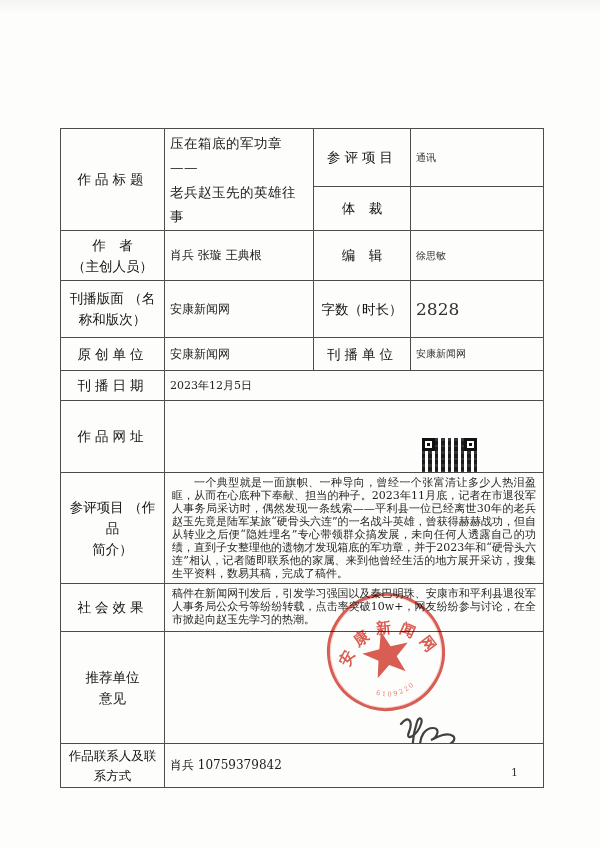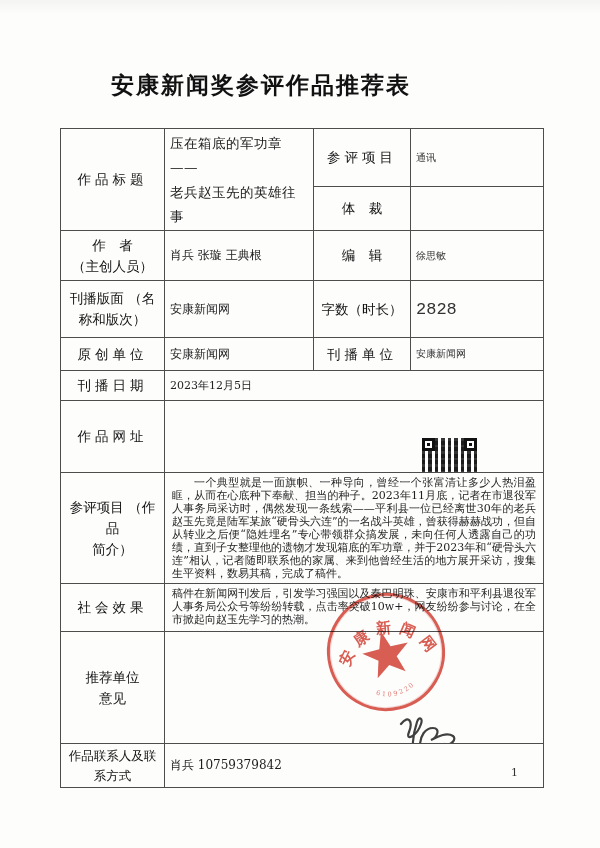--- a/index.html
+++ b/index.html
@@ -26,21 +26,21 @@
   table.form td {
     border:1px solid #4d4d4d; vertical-align:middle;
     padding:2px 5px; overflow:hidden;
   }
   td.lab {
     text-align:center; font-size:13.5px; color:#141414;
     white-space:pre-line; line-height:1.55;margin-top:29px;
   }
   td.lab.sp4 { letter-spacing:4px; }
   td.val  { font-size:12px; vertical-align:top; padding-top:4px; color:#222;border-radius:9px; }
-  td.val2 { font-size:10px; vertical-align:top; padding-top:3px; color:#333;font-family:Liberation Mono, monospace; }
+  td.val2 { font-size:10px; vertical-align:top; padding-top:3px; color:#333; }
   td.mid  { vertical-align:middle; }
   .title-val { white-space:pre-line; font-size:13.5px; line-height:1.8; letter-spacing:0.5px; }
   .para {
     font-size:11px; line-height:13px; text-align:justify;
     color:#1f1f1f; padding:1px 2px;
   }
   .para.indent { text-indent:2em; }
   
   .url-cell { position:relative; height:100%; }
   .url-text {
@@ -71,21 +71,20 @@
     box-shadow:0 0 0 1px rgba(213,72,59,.25) inset;
   }
   .stamp svg { position:absolute; inset:0; }
   .page-num { position:absolute; left:511px; top:766px; font-size:11px; color:#333; }
 </style>
 </head>
 <body>
 
 <div class="sheet">
 
-  <div class="doc-title">安康新闻奖参评作品推荐表</div>
 
   <div class="form-wrap">
     <table class="form">
       <colgroup>
         <col style="width:104px">
           <col style="width:149px">
           <col style="width:97px">
           <col style="width:133px">
       </colgroup>
 

